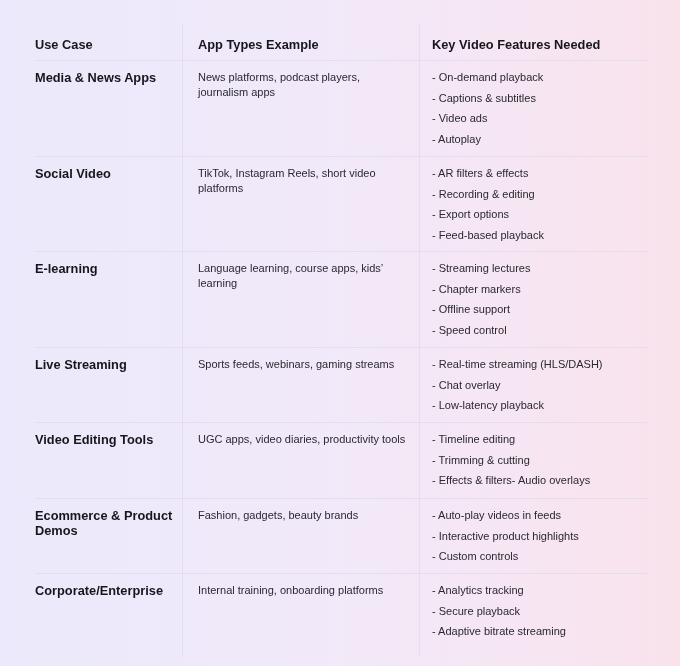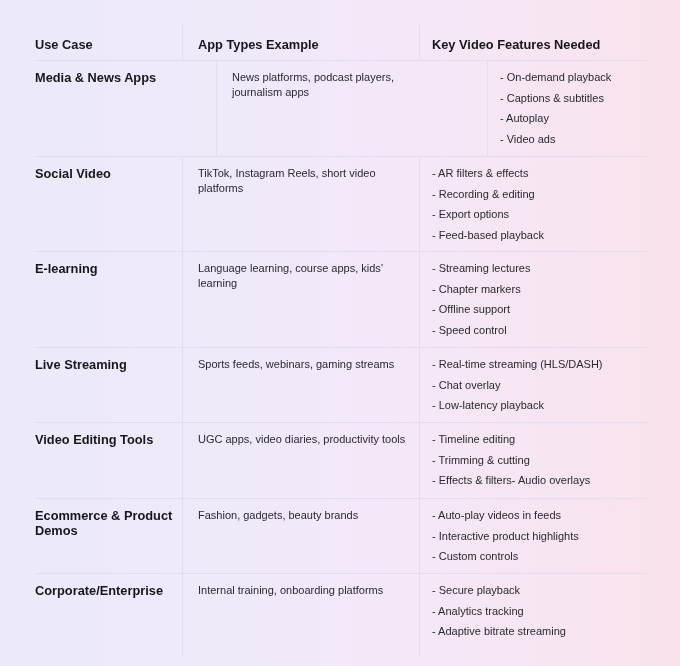--- a/index.html
+++ b/index.html
@@ -25,21 +25,21 @@
       position: relative;
       font-size: 11px;
       line-height: 15px;
     }
     .cell.c1 { padding-right: 8px; font-weight: bold; font-size: 12.8px; }
     .cell.c2 { padding-left: 15px; padding-right: 10px; border-left: 1px solid #e4dcef; color: #2a2830; }
     .cell.c3 { padding-left: 12px; border-left: 1px solid #e4dcef; color: #2a2830; }
     .header .cell { font-weight: bold; font-size: 12.8px; color: #17161c; padding-top: 12px; padding-bottom: 8px; height: 15px; }
     .body-row .cell { padding-top: 9px; }
     .feat { display: block; height: 20.5px; line-height: 15px; }
-    .r1 { height: 95px; gap: 34px; }
+    .r1 { height: 95px; }
     .r2 { height: 94px; }
     .r3 { height: 95px; }
     .r4 { height: 74px; }
     .r5 { height: 75px; }
     .r6 { height: 74px; }
     .r7 { height: 83px; }
   </style>
 </head>
 <body>
 
@@ -49,22 +49,22 @@
     <div class="cell c2">App Types Example</div>
     <div class="cell c3">Key Video Features Needed</div>
   </div>
 
   <div class="row body-row r1">
     <div class="cell c1">Media &amp; News Apps</div>
     <div class="cell c2">News platforms, podcast players, journalism apps</div>
     <div class="cell c3">
       <span class="feat">- On-demand playback</span>
       <span class="feat">- Captions &amp; subtitles</span>
+      <span class="feat">- Video ads</span>
       <span class="feat">- Autoplay</span>
-      <span class="feat">- Video ads</span>
     </div>
   </div>
 
   <div class="row body-row r2">
     <div class="cell c1">Social Video</div>
     <div class="cell c2">TikTok, Instagram Reels, short video platforms</div>
     <div class="cell c3">
       <span class="feat">- AR filters &amp; effects</span>
       <span class="feat">- Recording &amp; editing</span>
       <span class="feat">- Export options</span>
@@ -110,18 +110,18 @@
       <span class="feat">- Auto-play videos in feeds</span>
       <span class="feat">- Interactive product highlights</span>
       <span class="feat">- Custom controls</span>
     </div>
   </div>
 
   <div class="row body-row r7">
     <div class="cell c1">Corporate/Enterprise</div>
     <div class="cell c2">Internal training, onboarding platforms</div>
     <div class="cell c3">
+      <span class="feat">- Analytics tracking</span>
       <span class="feat">- Secure playback</span>
-      <span class="feat">- Analytics tracking</span>
       <span class="feat">- Adaptive bitrate streaming</span>
     </div>
   </div>
 </div>
 
 </body></html>

